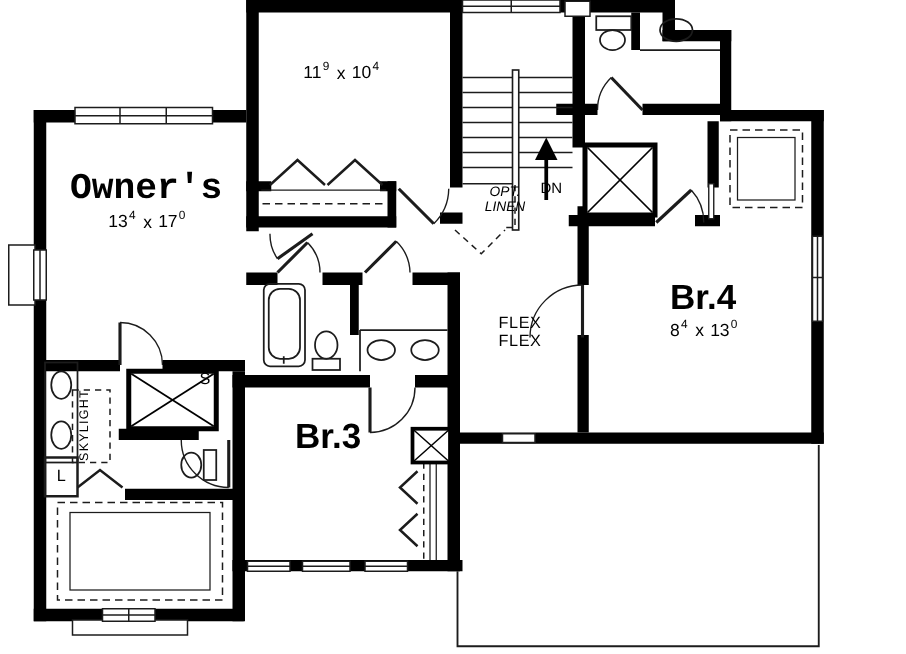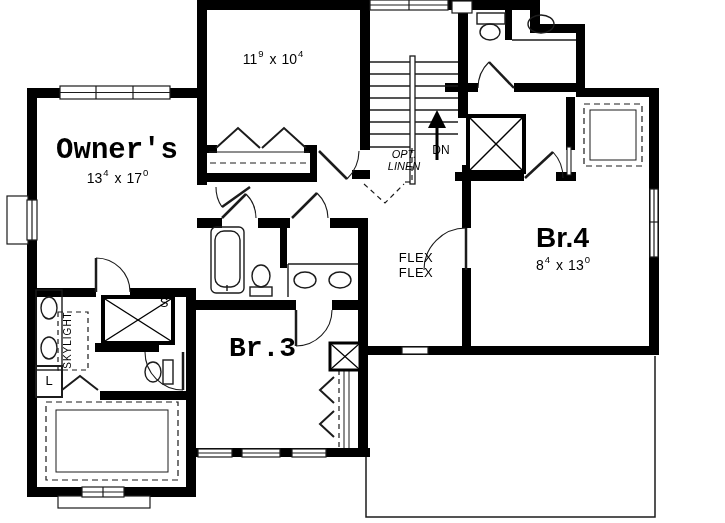--- a/index.html
+++ b/index.html
@@ -300,21 +300,21 @@
     <div class="room-name big">
       <div>Owner's</div>
     </div>
     <div class="room-dims"><span>13</span><sup>4</sup><span class="dsep">x</span><span>17</span><sup>0</sup></div>
   </div>
 
   <div class="lbl" style="left:200px;top:46px;width:145px;">
     <div class="room-dims"><span>11</span><sup>9</sup><span class="dsep">x</span><span>10</span><sup>4</sup></div>
   </div>
 
-  <div class="lbl" style="left:190px;top:335px;width:145px;font-family:Liberation Mono, monospace;">
+  <div class="lbl" style="left:190px;top:335px;width:145px;">
     <div class="room-name">Br.3</div>
   </div>
 
   <div class="lbl" style="left:490px;top:224px;width:145px;">
     <div class="room-name">Br.4</div>
     <div class="room-dims"><span>8</span><sup>4</sup><span class="dsep">x</span><span>13</span><sup>0</sup></div>
   </div>
 
   <div class="lbl flex-lbl" style="left:375px;top:251px;width:82px;">
     <div>FLEX</div>

